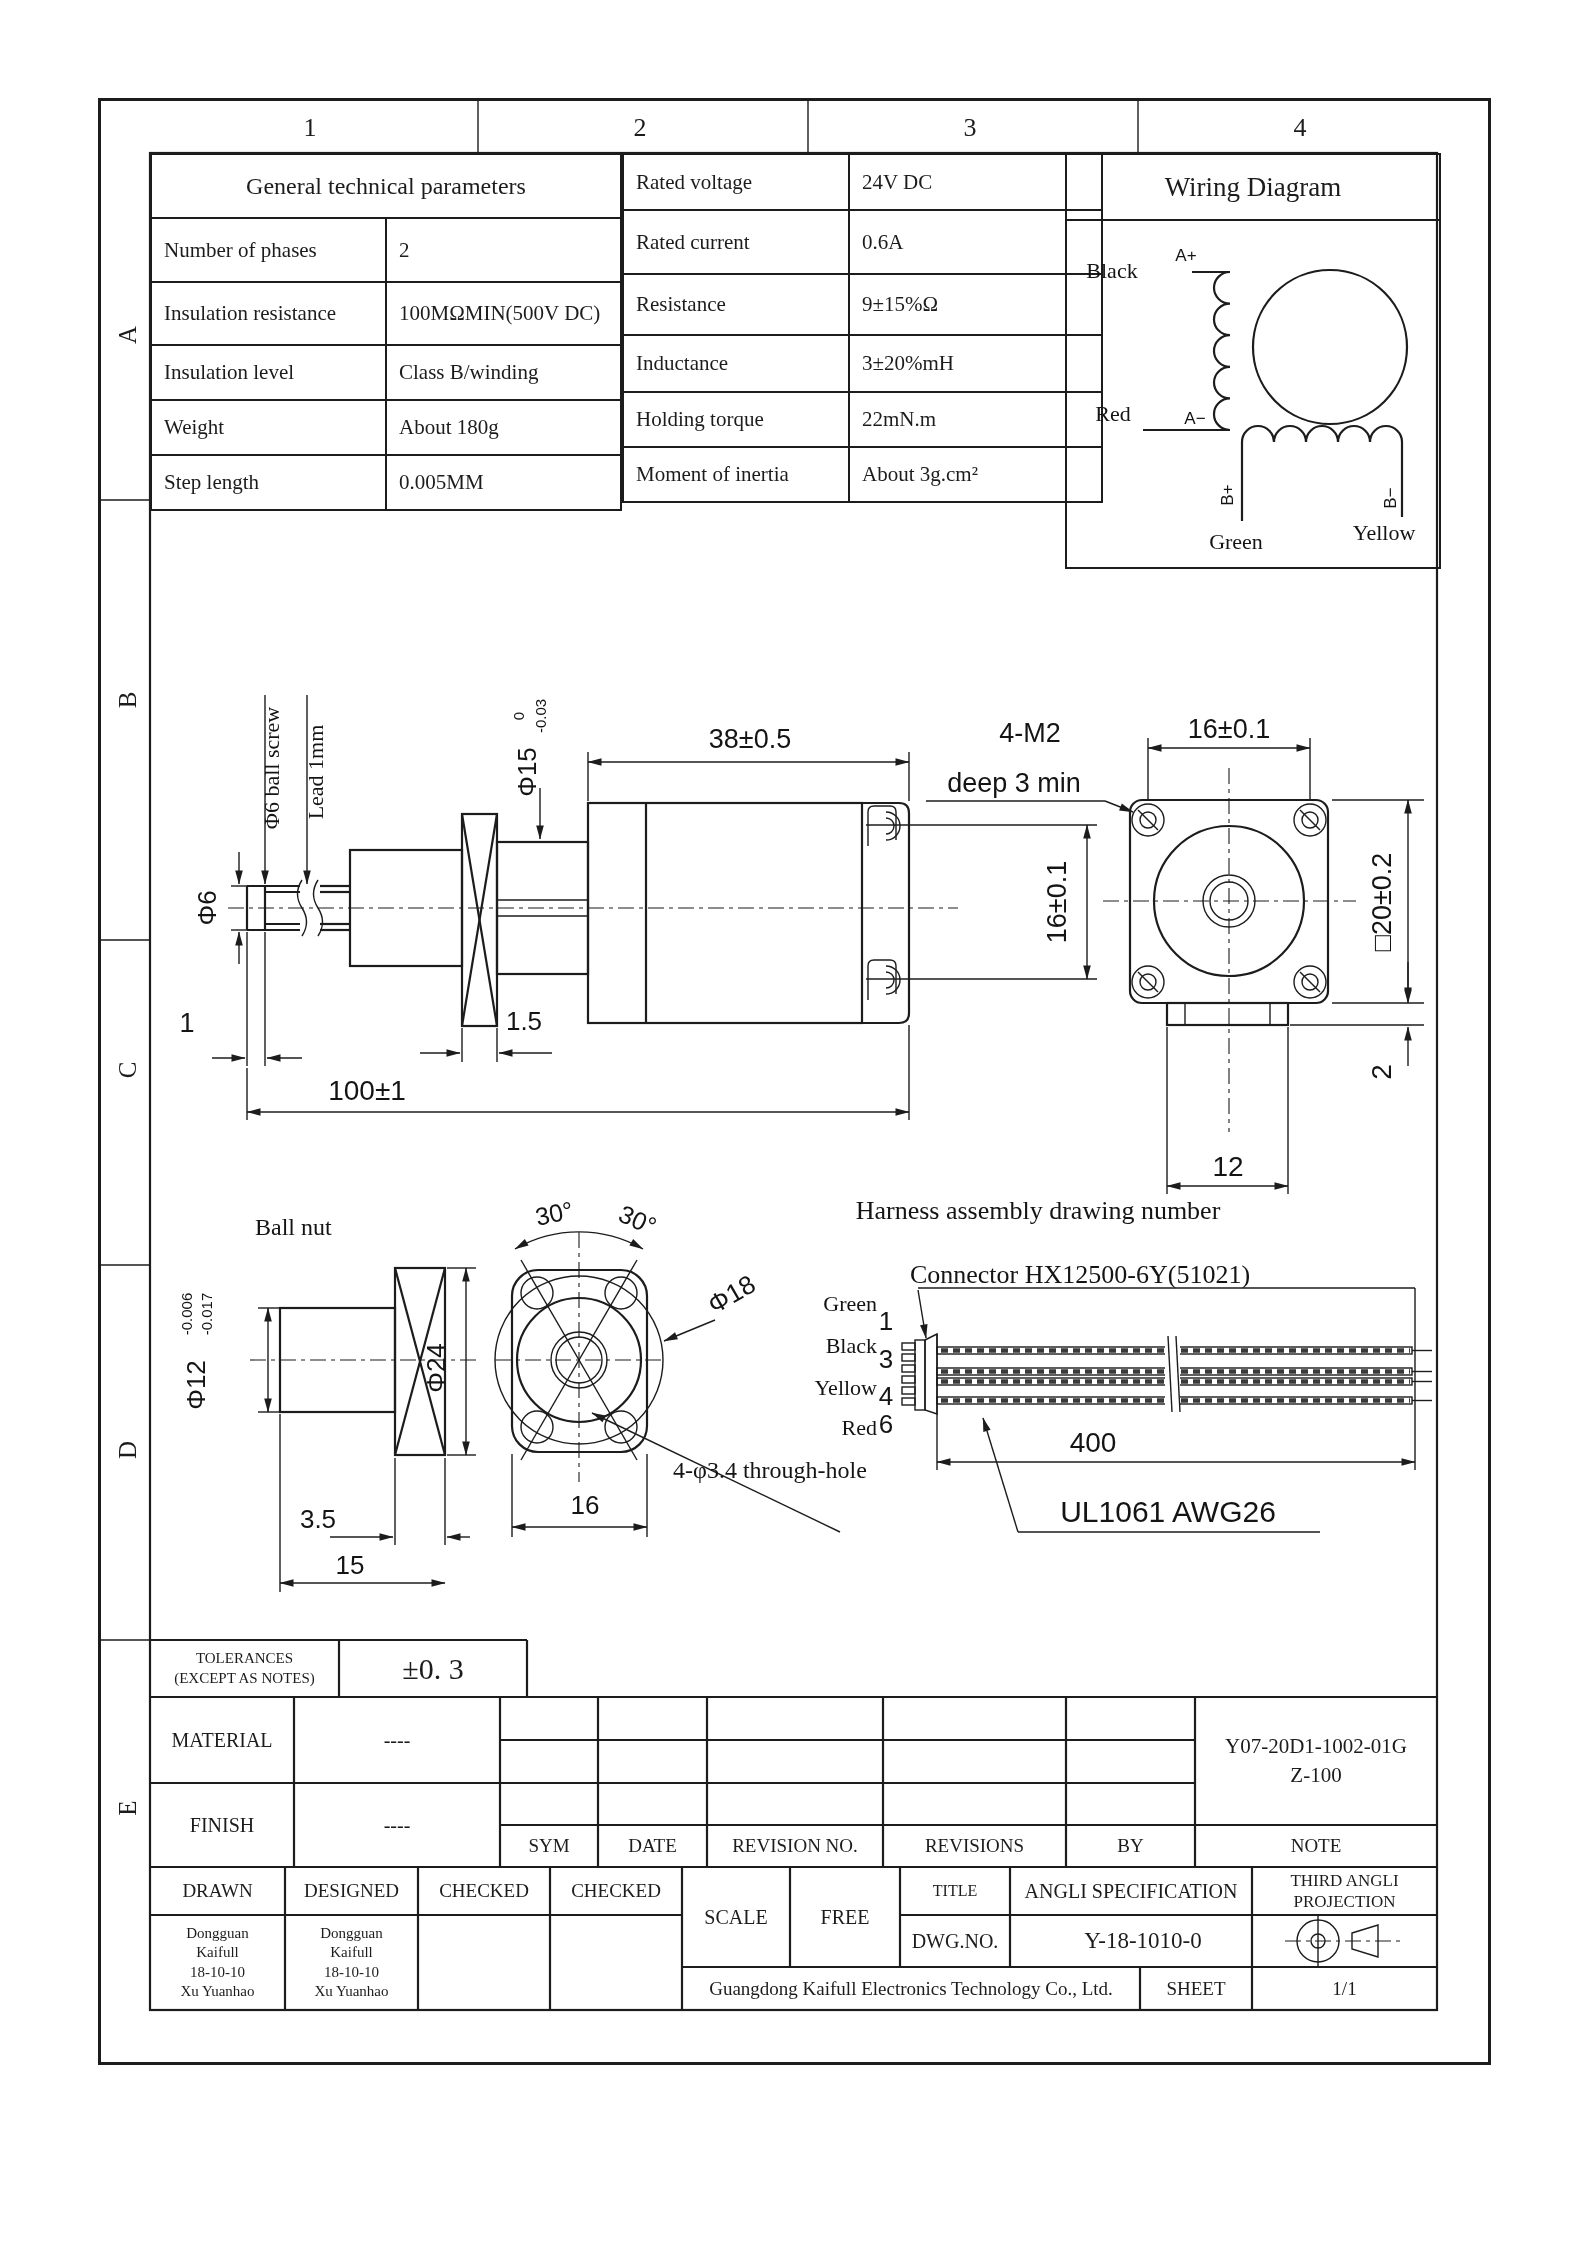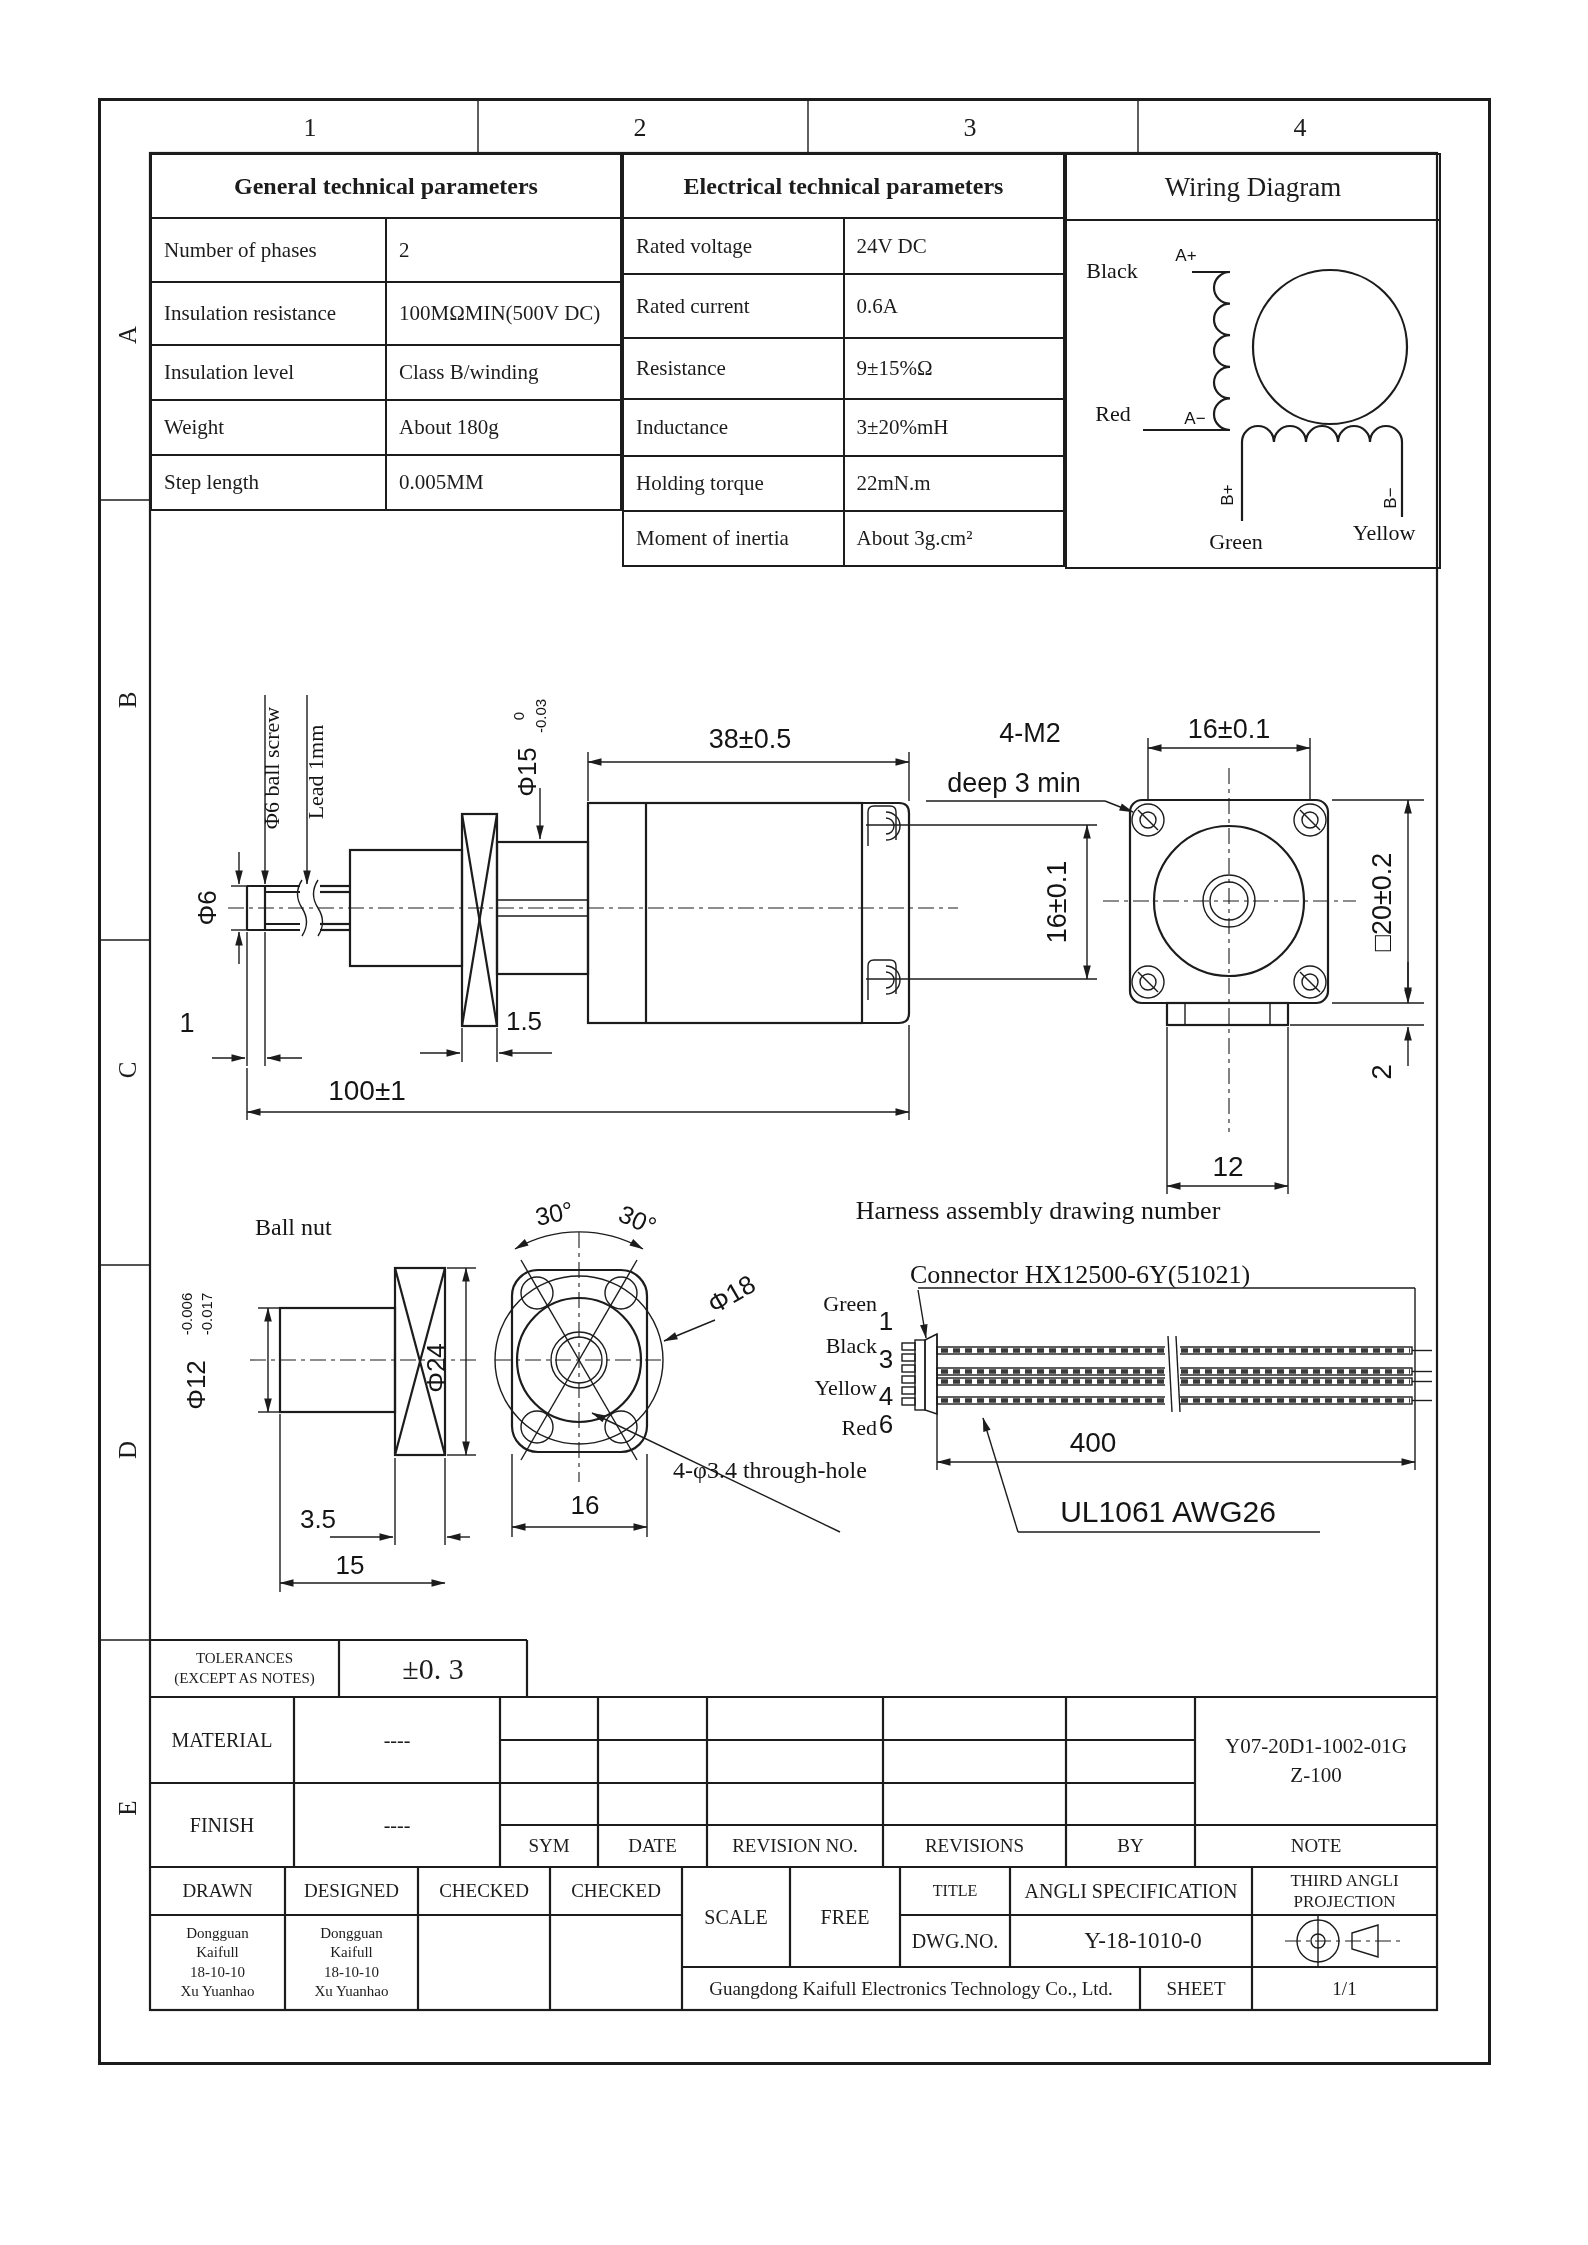--- a/index.html
+++ b/index.html
@@ -6,21 +6,21 @@
   .sheet{position:relative;width:1588px;height:2245px;background:#ffffff;
          font-family:"Liberation Serif",serif;color:#1c1c1c;overflow:hidden;}
   .ab{position:absolute;}
   .ctr{display:flex;align-items:center;justify-content:center;text-align:center;}
   .pre{white-space:pre-line;}
   .outer{left:98px;top:98px;width:1387px;height:1961px;border:3px solid #1c1c1c;}
   .colnum{font-size:26px;width:40px;height:40px;}
   .rowletter{font-size:25px;width:40px;height:40px;transform:rotate(-90deg);}
   table.spec{border-collapse:collapse;table-layout:fixed;}
   table.spec td{border:2px solid #1c1c1c;font-size:21px;padding:1px 4px 1px 12px;vertical-align:middle;line-height:1.25;}
-  table.spec td.hd{text-align:center;font-size:24px;padding:1px 2px;font-weight:bold;}
+  table.spec td.hd{text-align:center;font-size:24px;padding:1px 2px;}
   .wirebox{left:1065px;top:153px;width:372px;height:412px;border:2.5px solid #1c1c1c;}
   .wiretitle{left:0;top:0;width:100%;height:64px;border-bottom:2.5px solid #1c1c1c;font-size:27px;}
   .overalltitle{left:162px;top:576px;width:560px;height:44px;font-size:33px;display:flex;align-items:center;}
   .tb{font-size:19px;}
   svg text{fill:#141414;font-family:"Liberation Serif",serif;}
   .fd{font-family:"Liberation Sans","DejaVu Sans",sans-serif;}
   .z15{font-size:15px}.z17{font-size:17px}
   .z22{font-size:22px}.z24{font-size:24px}.z25{font-size:25px}.z26{font-size:26px}
   .z27{font-size:27px}.z28{font-size:28px}.z30{font-size:30px}
   .s2{stroke:#1c1c1c;stroke-width:2.2;fill:none;}
@@ -69,23 +69,20 @@
         </tr>
     <tr style="height:55px">
       <td>Step length</td>
       <td>0.005MM</td>
         </tr>
   </tbody>
     </table>
 
   <table class="spec ab" style="left:622px;top:153px;width:443px">
     <tbody>
-        <tr style="height:64px">
-      <td class="hd" colspan="2">Electrical technical parameters</td>
-        </tr>
     <tr style="height:56px">
       <td style="width:208px">Rated voltage</td>
       <td style="width:235px">24V DC</td>
         </tr>
     <tr style="height:64px">
       <td>Rated current</td>
       <td>0.6A</td>
         </tr>
     <tr style="height:61px">
       <td>Resistance</td>

